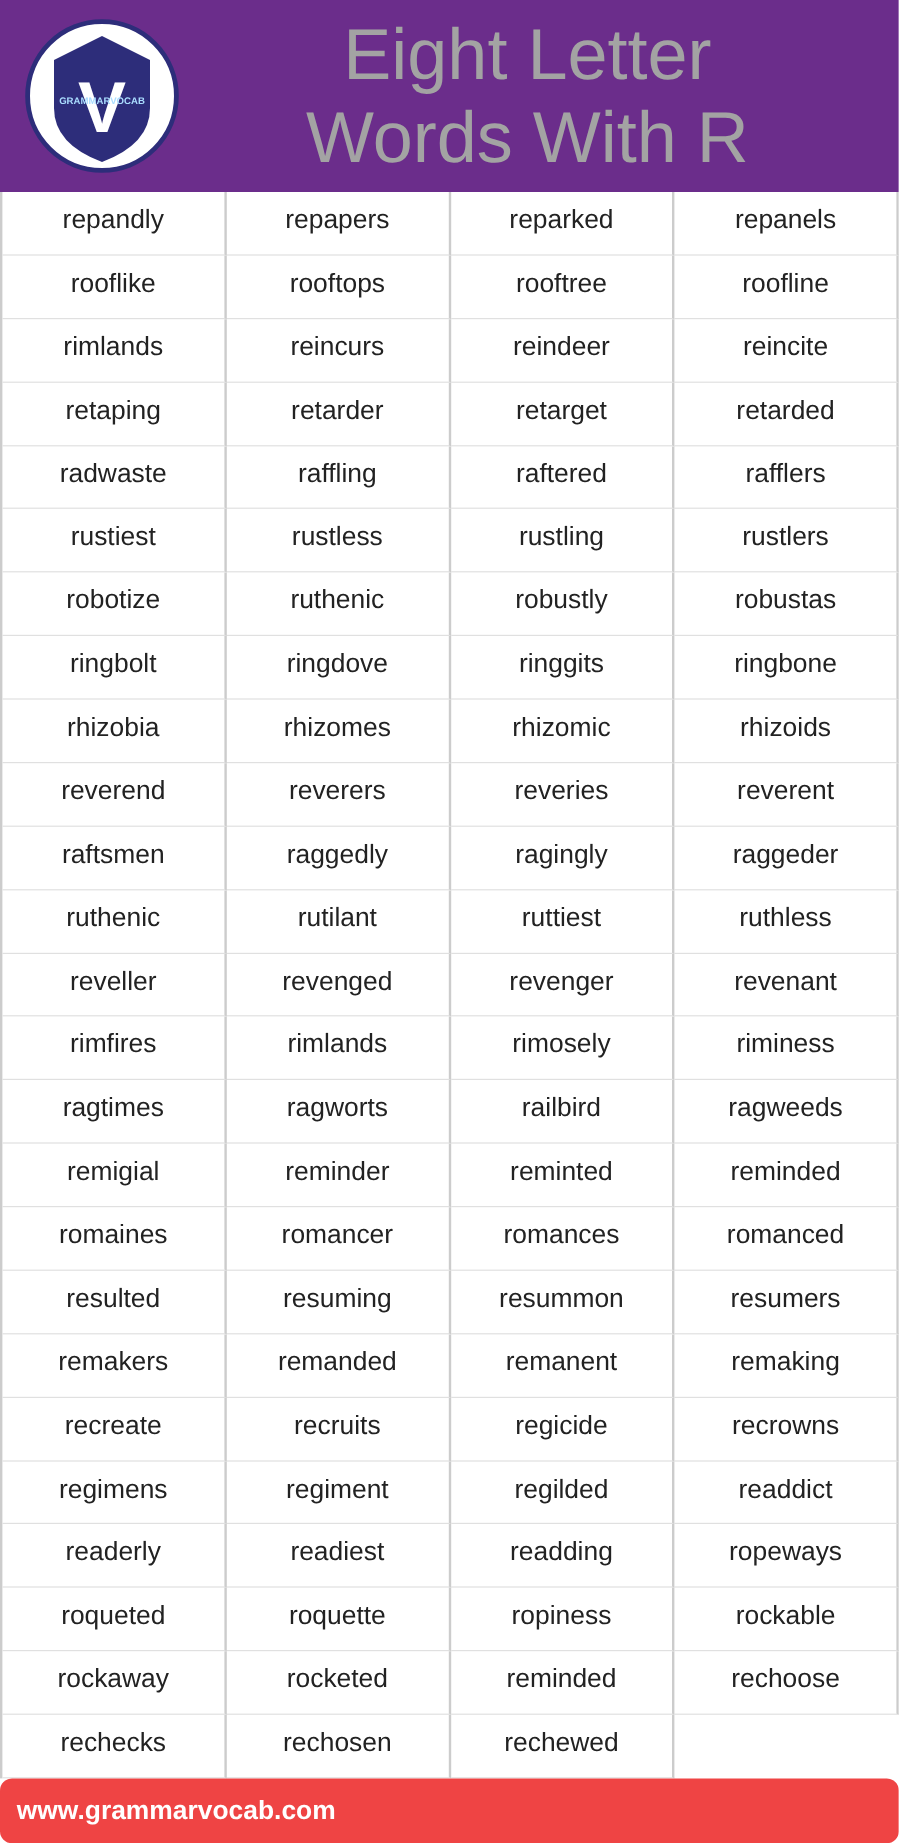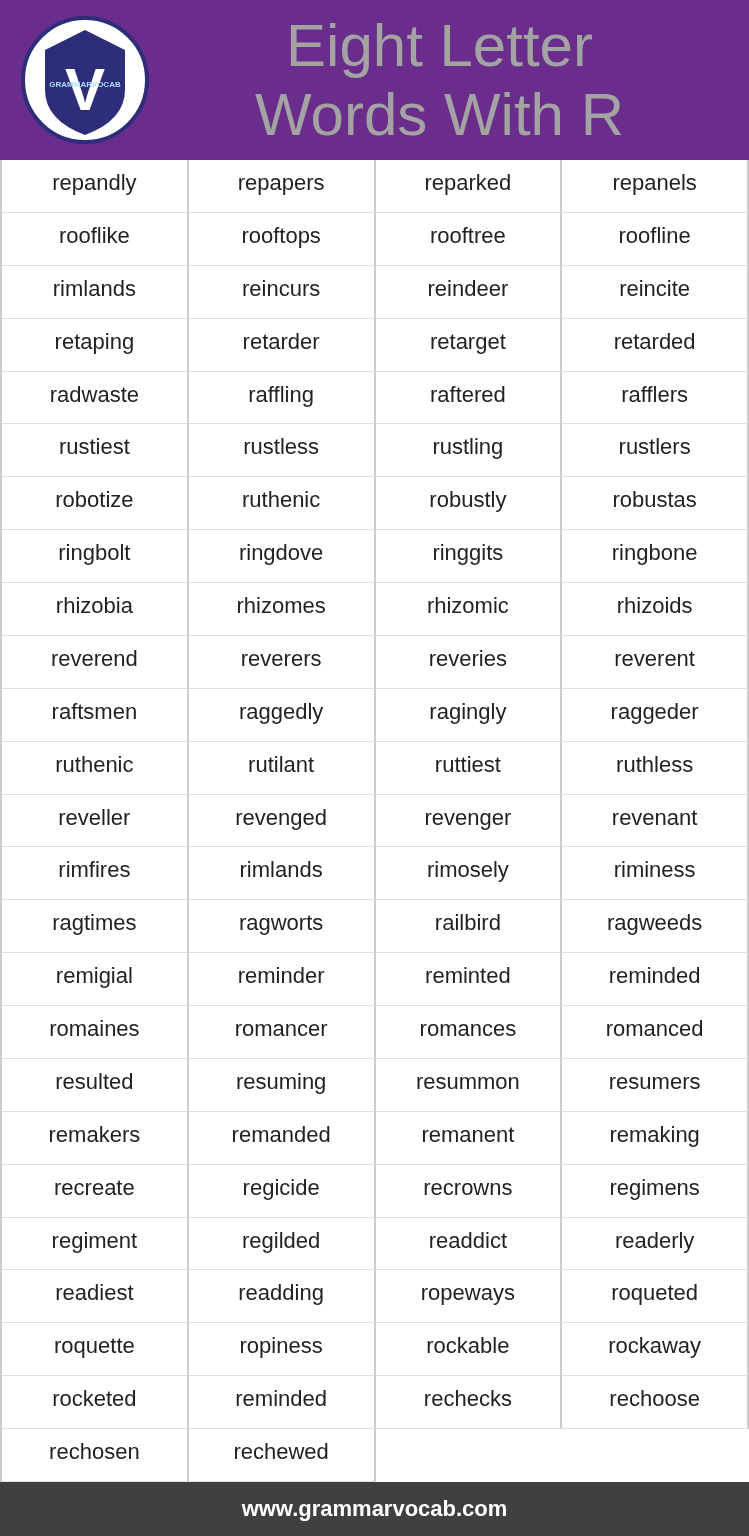--- a/index.html
+++ b/index.html
@@ -56,26 +56,26 @@
       text-align: center;
       font-size: 22px;
       font-weight: 500;
       padding: 10px 4px;
       border-right: 2px solid #ccc;
       border-bottom: 1px solid #e0e0e0;
       color: #222;
     }
 
     #footer {
-      background: #404040;
-      text-align: center;
+      background: #ef4444;
       padding: 14px;
       color: #fff;
       font-size: 22px;
       font-weight: 700;
+      border-radius: 10px;
     }
   </style>
 </head>
 <body>
 
 <div id="header">
   <div id="logo-area">
     <svg class="logo-svg" viewBox="0 0 130 130" xmlns="http://www.w3.org/2000/svg">
 
       <circle cx="65" cy="65" r="62" fill="white" stroke="#2d2d7a" stroke-width="4"></circle>
@@ -166,38 +166,39 @@
     <div class="grid-cell">romanced</div>
     <div class="grid-cell">resulted</div>
     <div class="grid-cell">resuming</div>
     <div class="grid-cell">resummon</div>
     <div class="grid-cell">resumers</div>
     <div class="grid-cell">remakers</div>
     <div class="grid-cell">remanded</div>
     <div class="grid-cell">remanent</div>
     <div class="grid-cell">remaking</div>
     <div class="grid-cell">recreate</div>
+    <div class="grid-cell">recruits</div>
     <div class="grid-cell">regicide</div>
     <div class="grid-cell">recrowns</div>
     <div class="grid-cell">regimens</div>
     <div class="grid-cell">regiment</div>
     <div class="grid-cell">regilded</div>
     <div class="grid-cell">readdict</div>
     <div class="grid-cell">readerly</div>
     <div class="grid-cell">readiest</div>
     <div class="grid-cell">readding</div>
     <div class="grid-cell">ropeways</div>
     <div class="grid-cell">roqueted</div>
     <div class="grid-cell">roquette</div>
     <div class="grid-cell">ropiness</div>
     <div class="grid-cell">rockable</div>
     <div class="grid-cell">rockaway</div>
     <div class="grid-cell">rocketed</div>
     <div class="grid-cell">reminded</div>
+    <div class="grid-cell">rechoose</div>
     <div class="grid-cell">rechecks</div>
-    <div class="grid-cell">rechoose</div>
     <div class="grid-cell">rechosen</div>
     <div class="grid-cell">rechewed</div>
   </div>
 
 <div id="footer">
   <span>www.grammarvocab.com</span>
 </div>
 
 </body></html>

